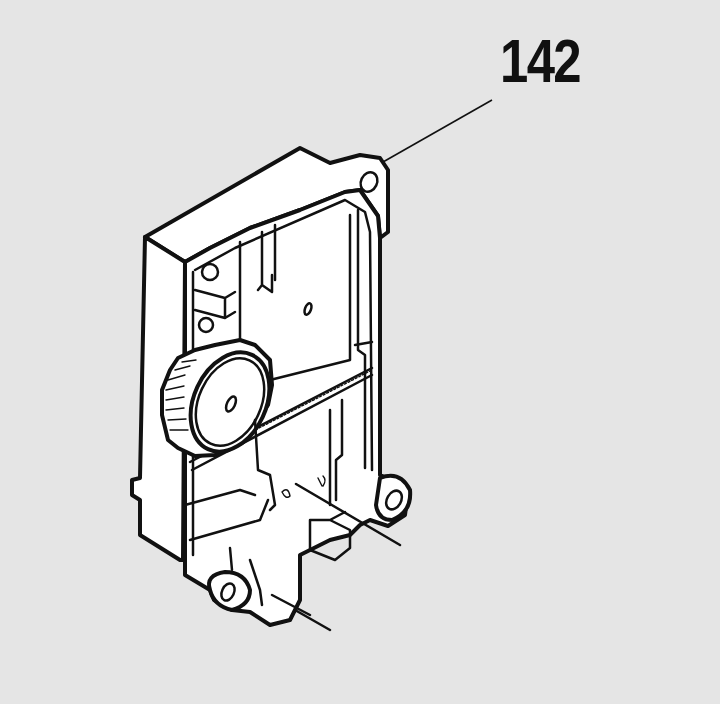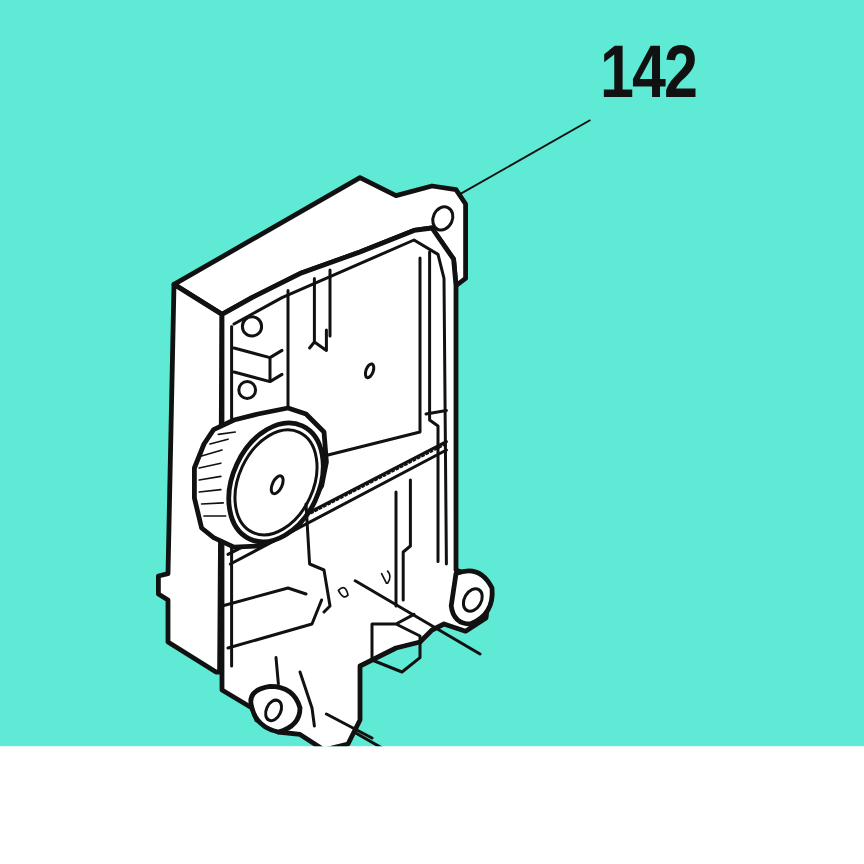--- a/index.html
+++ b/index.html
@@ -1,16 +1,16 @@
 <!DOCTYPE html>
 <html><head>
 <meta charset="utf-8">
 <style>
   html, body { margin:0; padding:0; background:#ffffff; }
-  #canvas { position:relative; width:720px; height:622px; background:#5eead4; overflow:hidden; }
+  #canvas { position:relative; width:720px; height:704px; background:#e5e5e5; overflow:hidden; }
   #part-label {
     position:absolute; left:500px; top:30px;
     font-family:"Liberation Sans", sans-serif; font-size:62px; font-weight:bold;
     color:#111111; letter-spacing:-2px; transform:scaleX(0.82); transform-origin:left top;
     line-height:1;
   }
   svg { position:absolute; left:0; top:0; }
   .o { fill:#ffffff; stroke:#111; stroke-width:4; stroke-linejoin:round; stroke-linecap:round; }
   .m { fill:none; stroke:#111; stroke-width:2.5; stroke-linejoin:round; stroke-linecap:round; }
   .t { fill:none; stroke:#111; stroke-width:1.4; stroke-linecap:round; }

